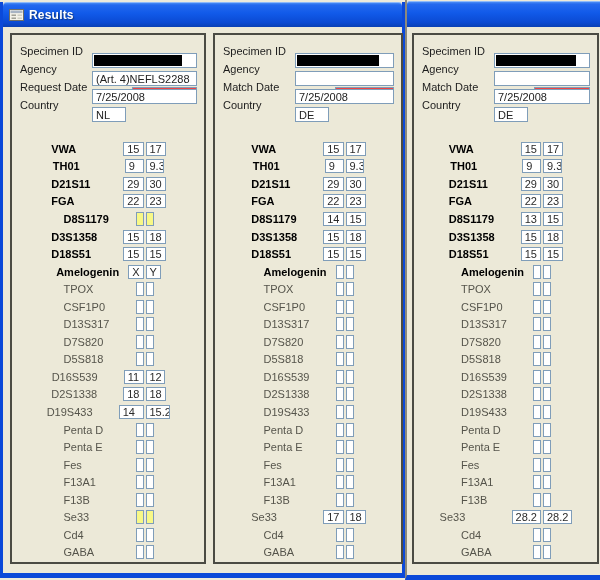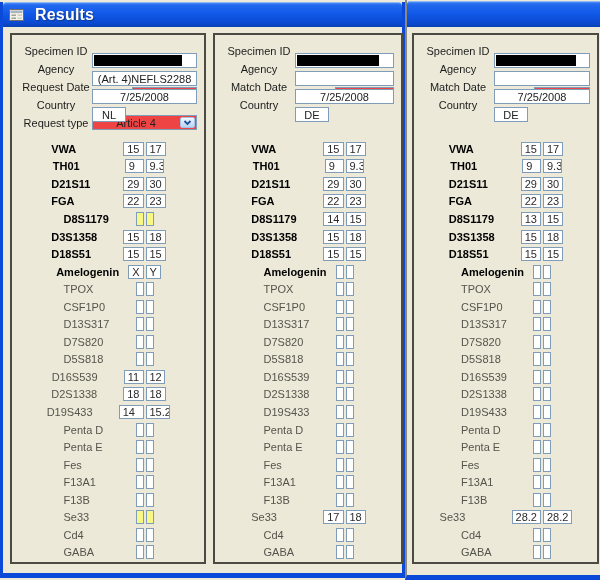--- a/index.html
+++ b/index.html
@@ -14,31 +14,31 @@
                border:3px solid #0b49d9; border-top:none; border-bottom-width:5px; }
   .win-right { left:405px; top:0; width:195px; height:580px;
                border-left:2px solid #8b897c; border-bottom:5px solid #0b49d9; }
   .titlebar {
     height:25px; display:flex; align-items:center; gap:5px; padding:0 6px;
     background:linear-gradient(180deg,#5a9cf8 0%,#2469ee 12%,#115ae9 45%,#0b4ad3 82%,#0940b4 100%);
     box-shadow:inset 0 1px 0 rgba(255,255,255,.35);
     border-radius:4px 4px 0 0;
   }
   .win-right .titlebar { height:26px; margin-top:1px; border-radius:3px 0 0 0; }
-  .title-text { color:#fff; font-weight:bold; font-size:16px; text-shadow:1px 1px 1px #123a80; letter-spacing:.2px;margin-left:6px; }
+  .title-text { color:#fff; font-weight:bold; font-size:12px; text-shadow:1px 1px 1px #123a80; letter-spacing:.2px; }
   .client { position:relative; width:100%; height:calc(100% - 25px); }
   .win-right .client { height:calc(100% - 27px); }
 
   .panel { position:absolute; border:2px solid #4b4b43; }
   .panel-0 { left:7px;   top:6px; width:196px; height:531px; }
   .panel-1 { left:210px; top:6px; width:190px; height:531px; }
   .panel-2 { left:5px;   top:6px; width:187px; height:531px; }
 
   .fields { position:absolute; left:0; right:0; top:8px; padding:0 7px 0 8px;
-            display:flex; flex-direction:column; gap:3px;text-align:center; }
+            display:flex; flex-direction:column; gap:3px; }
   .frow { height:15px; display:flex; align-items:center; }
   .flabel { flex:0 0 72px; color:#1c1c1c; }
   .fctl { flex:1; display:flex; gap:6px; min-width:0; }
 
   .tbox { flex:1; height:15px; background:#fff; border:1px solid #7f9db9;
           padding:1px 3px; line-height:12px; color:#222; position:relative; overflow:hidden;margin-top:20px; }
   .tbox.small { flex:0 0 34px; }
   .redaction { position:absolute; left:1px; top:1px; bottom:1px; width:85%; background:#000; }
 
   .combo { flex:1; height:15px; background:#ef4444; border:1px solid #7f9db9;
@@ -105,33 +105,20 @@
                 <div class="combo">
                   <span class="combo-value">Stain</span>
                   <div class="combo-btn">
                     <svg width="9" height="6" viewBox="0 0 9 6">
                       <path d="M1.5 1 L4.5 4 L7.5 1" stroke="#1e4f9b" stroke-width="1.8" fill="none"></path>
                     </svg>
                   </div>
                 </div>
               </div>
             </div>
-            <div class="frow">
-              <span class="flabel">Request type</span>
-              <div class="fctl">
-                <div class="combo">
-                  <span class="combo-value">Article 4</span>
-                  <div class="combo-btn">
-                    <svg width="9" height="6" viewBox="0 0 9 6">
-                      <path d="M1.5 1 L4.5 4 L7.5 1" stroke="#1e4f9b" stroke-width="1.8" fill="none"></path>
-                    </svg>
-                  </div>
-                </div>
-              </div>
-            </div>
           </div>
           <div class="loci">
             <div class="lrow">
               <span class="llabel bold">VWA</span>
               <div class="cells">
                 <div class="cell">15</div>
                 <div class="cell">17</div>
               </div>
             </div>
             <div class="lrow">

